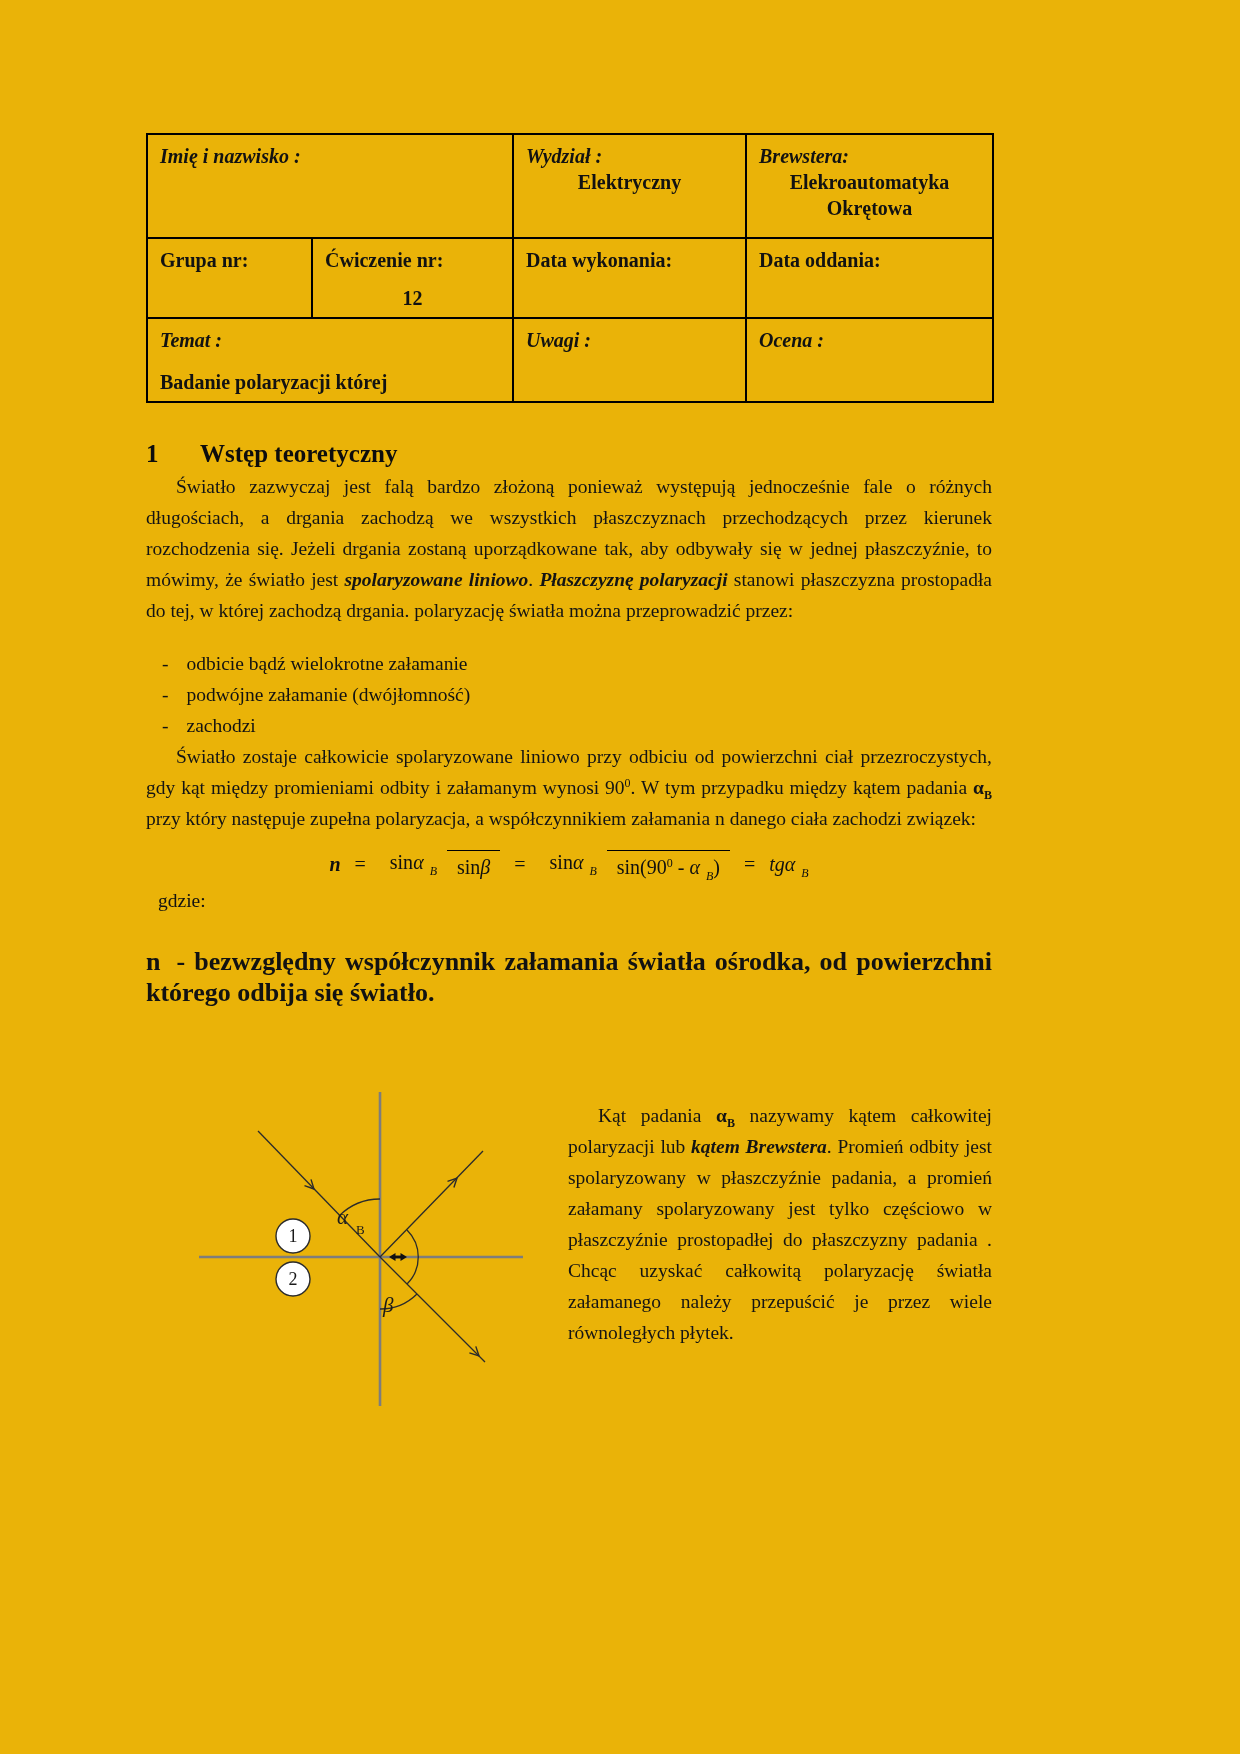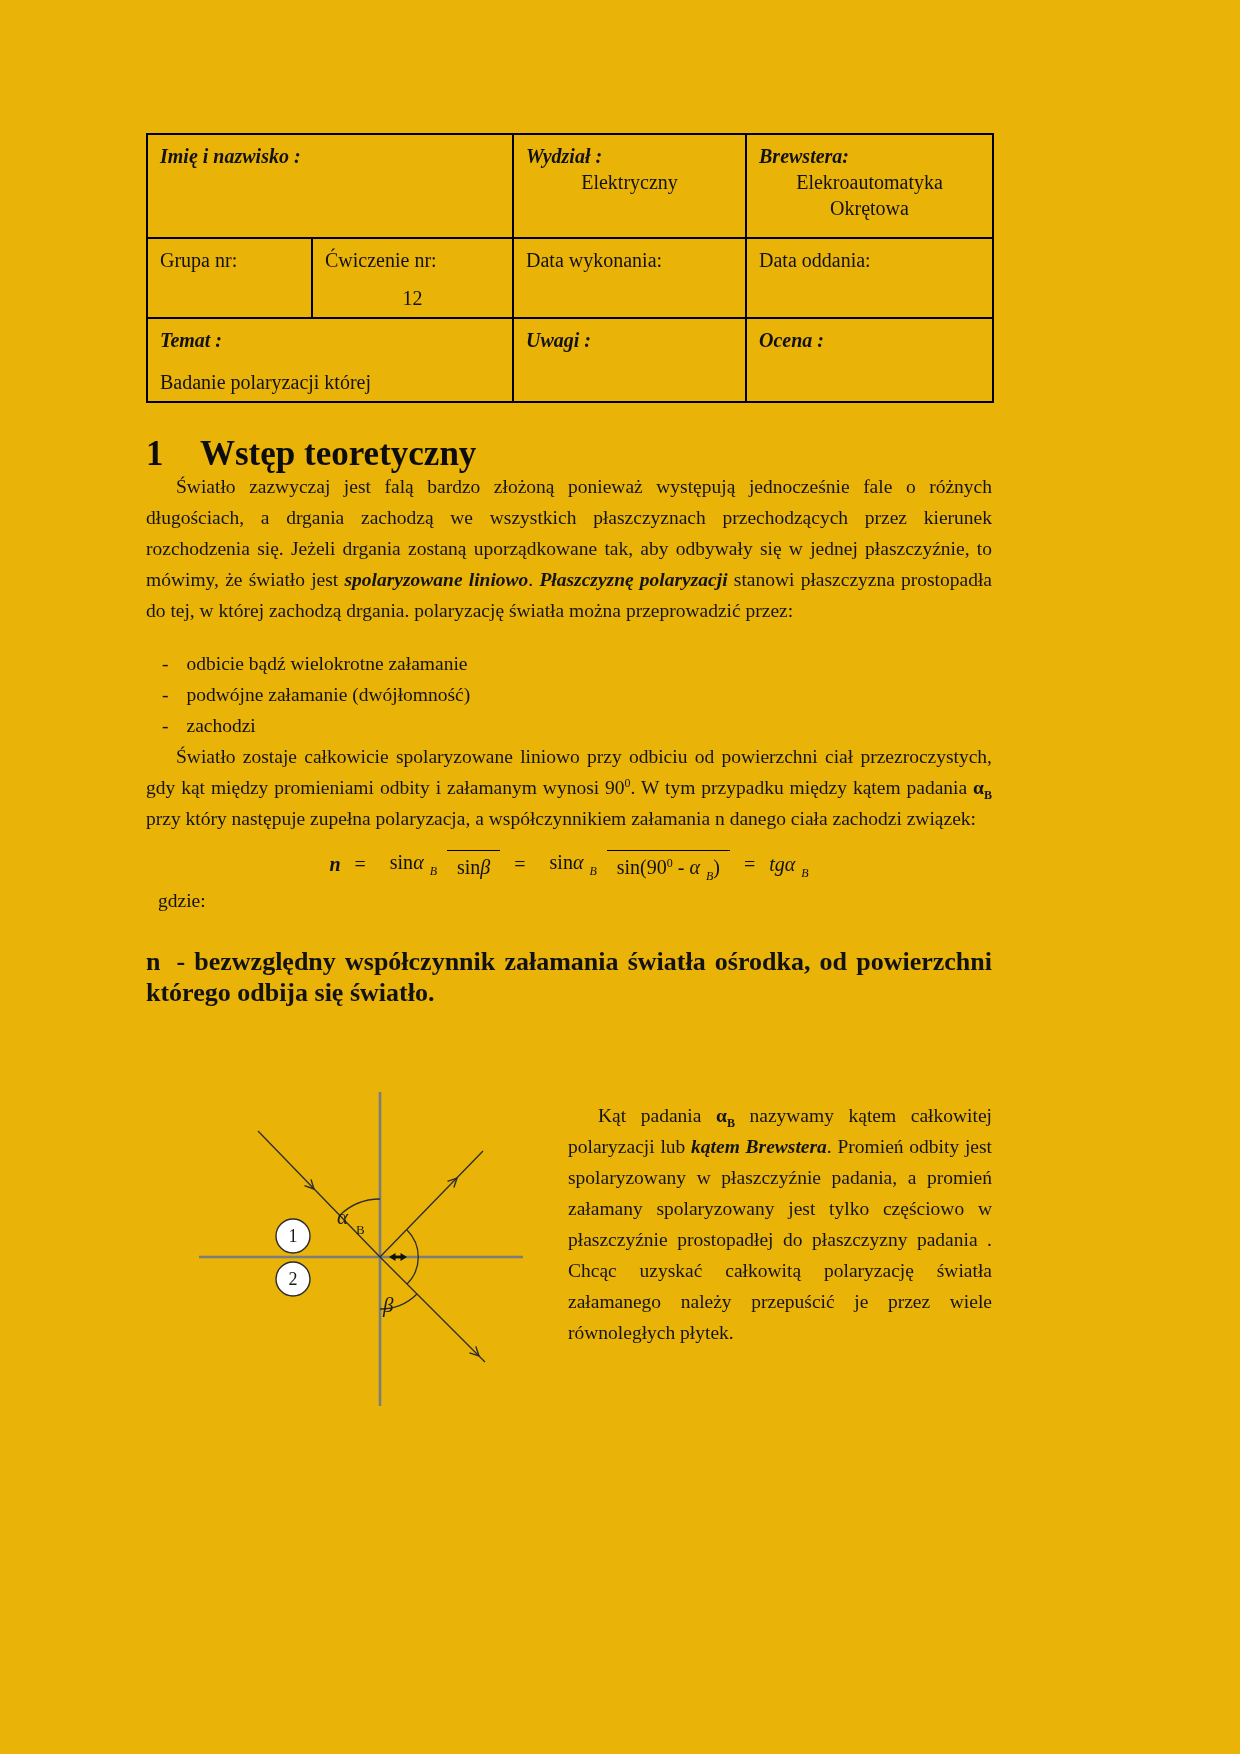--- a/index.html
+++ b/index.html
@@ -24,32 +24,32 @@
     table-layout:fixed;
   }
   table.hdr td {
     border:2px solid #000;
     vertical-align:top;
     padding:8px 12px 6px 12px;
     font-size:20px;
     line-height:26px;
   }
   .lbl { font-weight:bold; font-style:italic; }
-  .val { font-style:normal; font-weight:normal; }
+  .val { font-style:normal; font-weight:bold; }
   .ctr { text-align:center; }
   tr.r1 td { height:88px; }
   tr.r2 td { height:64px; }
   tr.r3 td { height:66px; }
   .num12 { margin-top:12px; }
   .temat-v { margin-top:16px; }
 
   
   h1.heading {
     margin:34px 0 0 0;
-    font-size:35px;
+    font-size:25px;
     line-height:34px;
     font-weight:bold;
     color:#0d0d0d;
   }
   h1.heading .hnum { display:inline-block; width:54px; }
 
   
   p.body {
     margin:0;
     font-size:19.5px;

